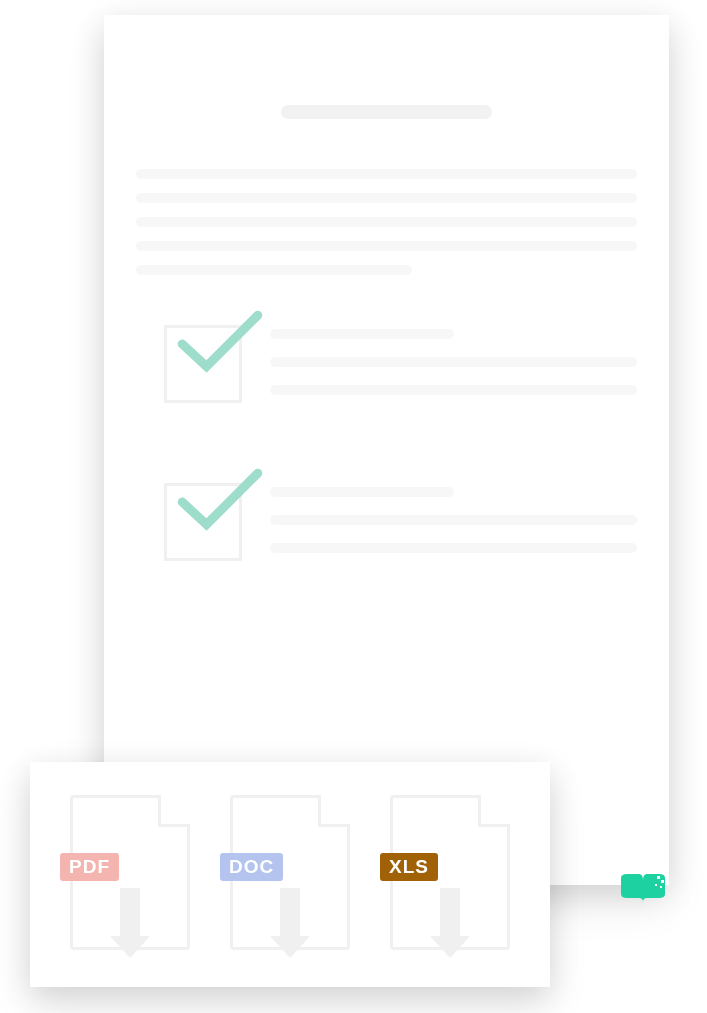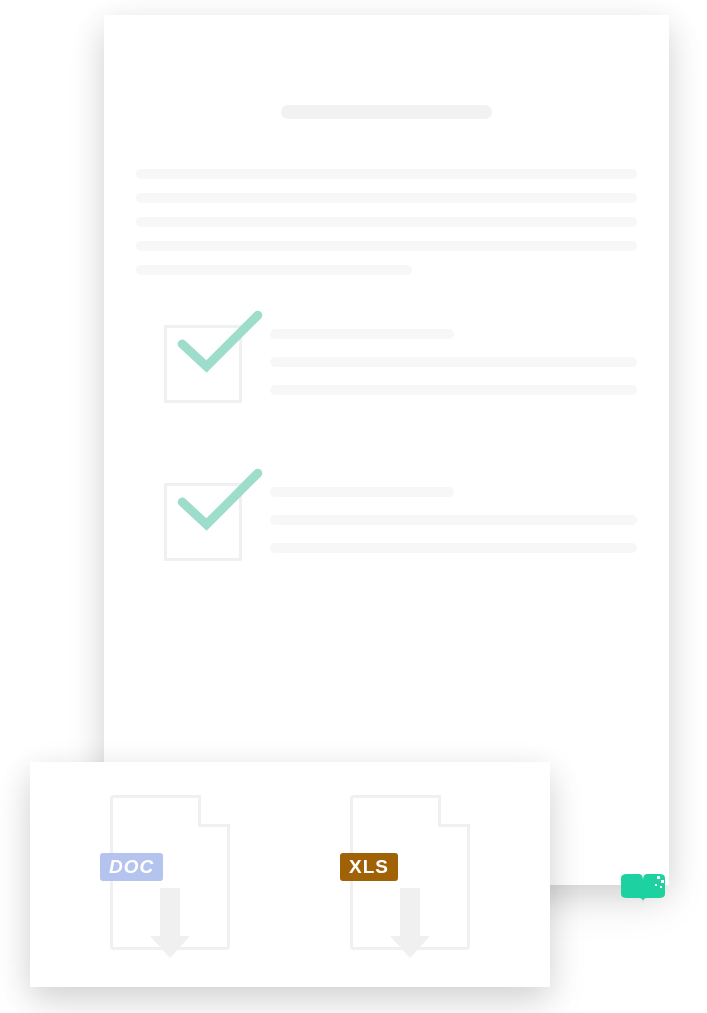--- a/index.html
+++ b/index.html
@@ -128,21 +128,21 @@
       top: 58px;
       left: -10px;
       padding: 3px 9px;
       font-size: 19px;
       font-weight: bold;
       color: #ffffff;
       border-radius: 3px;
       letter-spacing: 1px;
     }
     .label-pdf { background: #f4b4b0; }
-    .label-doc { background: #b5c3ef; font-style: italic; }
+    .label-doc { background: #b5c3ef; }
     .label-xls { background: #a16207; }
     .download-arrow {
       position: absolute;
       bottom: -8px;
       left: 50%;
       transform: translateX(-50%);
       width: 40px;
       height: 75px;
     }
     .arrow-stem {
@@ -206,20 +206,30 @@
     </div>
     <div class="checklist-lines">
       <div class="line short"></div>
       <div class="line full"></div>
       <div class="line full"></div>
     </div>
   </div>
 </div>
 
 <div class="download-card">
+  <div class="file-icon">
+    <div class="file-shape">
+      <div class="file-fold"></div>
+    </div>
+    <div class="file-label label-pdf">PDF</div>
+    <div class="download-arrow">
+      <div class="arrow-stem"></div>
+      <div class="arrow-head"></div>
+    </div>
+  </div>
 
   <div class="file-icon">
     <div class="file-shape">
       <div class="file-fold"></div>
     </div>
     <div class="file-label label-doc">DOC</div>
     <div class="download-arrow">
       <div class="arrow-stem"></div>
       <div class="arrow-head"></div>
     </div>

